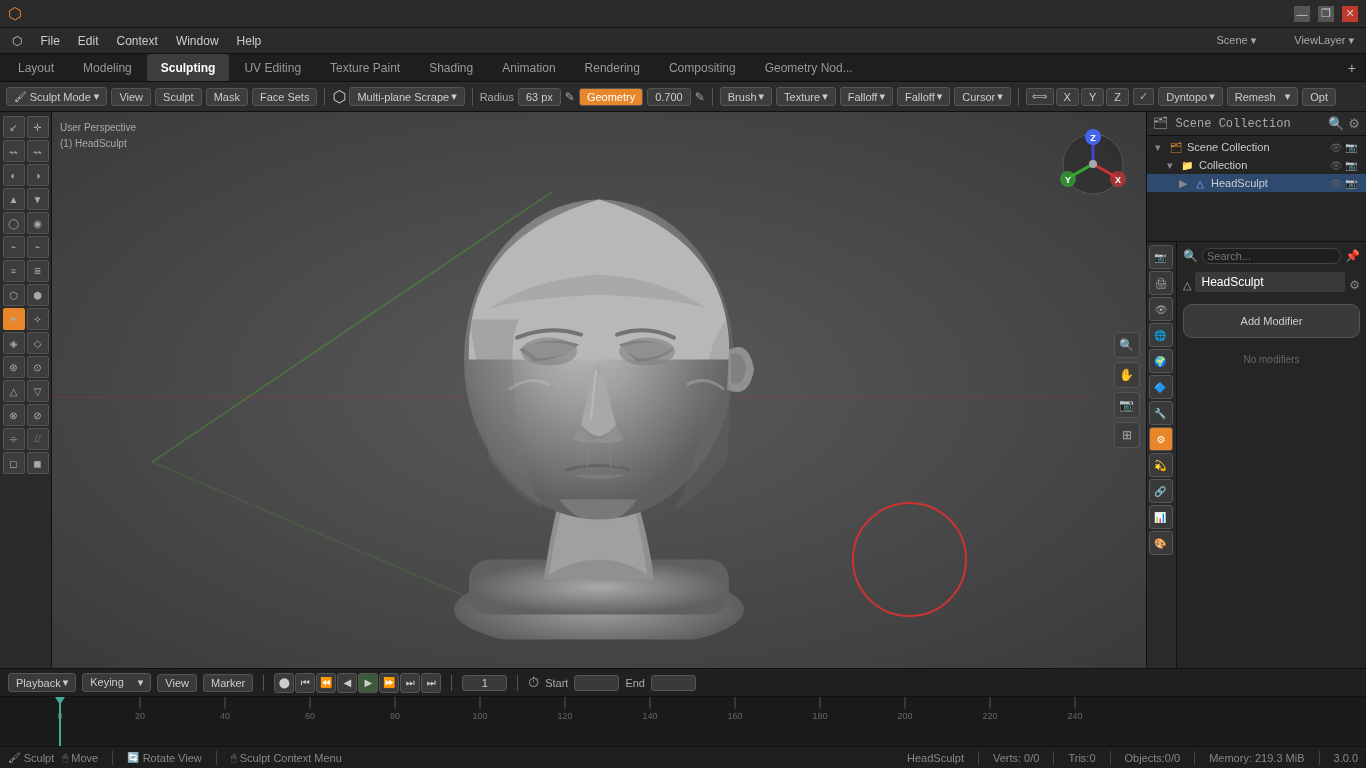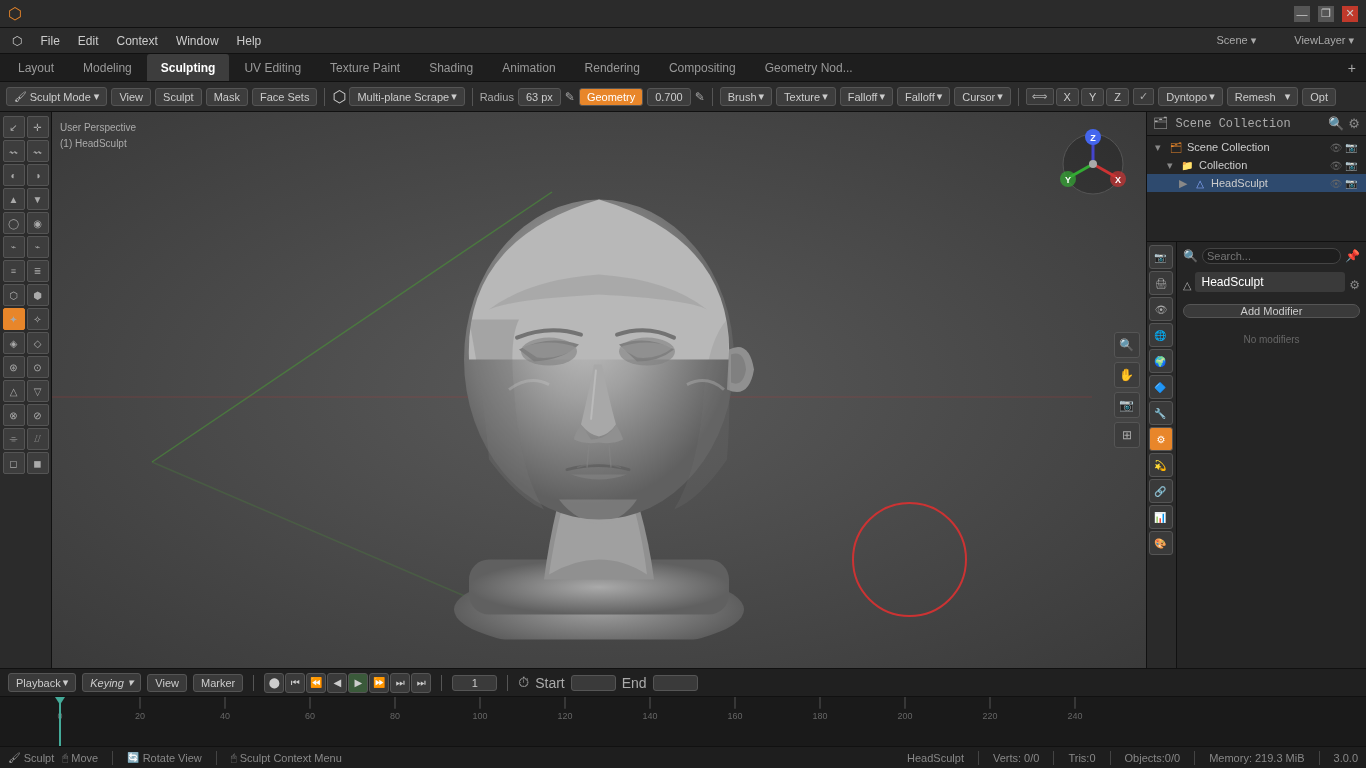--- a/index.html
+++ b/index.html
@@ -60,32 +60,32 @@
     .ol-item .ol-icon { width: 14px; height: 14px; display: flex; align-items: center; justify-content: center; font-size: 10px; }
     .ol-expand { width: 10px; color: #888; }
 
     #properties-wrap { display: flex; flex: 1; overflow: hidden; }
     #prop-sidebar { width: 30px; background: #2a2a2a; display: flex; flex-direction: column; gap: 2px; padding: 3px 2px; border-right: 1px solid #111; }
     .prop-tab-btn { width: 24px; height: 24px; background: #3a3a3a; border: 1px solid #555; border-radius: 3px; cursor: pointer; display: flex; align-items: center; justify-content: center; font-size: 10px; color: #aaa; }
     .prop-tab-btn.active { background: #e8862a; color: #fff; }
 
     #prop-main { flex: 1; padding: 6px; overflow-y: auto; }
     .prop-object-name { font-size: 12px; color: #fff; background: #3a3a3a; padding: 3px 6px; border-radius: 3px; margin-bottom: 6px; }
-    .prop-add-modifier { background: #3a3a3a; border: 1px solid #555; border-radius: 9px; padding: 0 8px; cursor: pointer; color: #ccc; font-size: 11px; width: 100%; text-align: center; }
+    .prop-add-modifier { background: #3a3a3a; border: 1px solid #555; border-radius: 9px; padding: 10px 8px; cursor: pointer; color: #ccc; font-size: 11px; width: 100%; text-align: center; }
 
     
     .ol-search { background: #1e1e1e; border: 1px solid #444; border-radius: 8px; color: #ccc; padding: 1px 4px; font-size: 11px; width: 120px; }
 
     
     #timeline { background: #202020; height: 28px; border-top: 1px solid #111; display: flex; align-items: center; padding: 0 8px; gap: 6px; }
     .tl-btn { padding: 2px 7px; background: #3a3a3a; border: 1px solid #555; border-radius: 3px; cursor: pointer; color: #ccc; font-size: 11px; }
     .tl-sep { width: 1px; height: 16px; background: #555; margin: 0 4px; }
     .transport-btn { width: 20px; height: 20px; background: #3a3a3a; border: 1px solid #555; border-radius: 3px; cursor: pointer; color: #ccc; font-size: 10px; display: flex; align-items: center; justify-content: center; }
     .frame-input { width: 45px; background: #3a3a3a; border: 1px solid #555; border-radius: 3px; color: #ccc; padding: 1px 4px; font-size: 11px; text-align: center; }
-    .tl-label { color: #aaa; font-size: 14px; }
+    .tl-label { color: #aaa; font-size: 11px; }
 
     
     #timeline-track { background: #1a1a1a; height: 50px; border-top: 1px solid #111; position: relative; overflow: hidden; }
 
     
     #statusbar { background: #1e1e1e; height: 22px; display: flex; align-items: center; padding: 0 8px; border-top: 1px solid #111; gap: 8px; font-size: 11px; color: #888; }
     .status-item { display: flex; align-items: center; gap: 3px; }
     .status-sep { width: 1px; height: 14px; background: #444; margin: 0 6px; }
 
     
@@ -484,21 +484,21 @@
       </div>
     </div>
   </div>
 </div>
 
 <div id="timeline">
   <div class="tl-btn" style="display:flex;align-items:center;gap:2px;">
       <span>Playback</span>
       <span>▾</span>
     </div>
-  <div class="tl-btn" style="display:flex;align-items:center;gap:4px;font-style:italic;">
+  <div class="tl-btn" style="display:flex;gap:14px;">
       <span>Keying</span>
       <span>▾</span>
     </div>
   <div class="tl-btn">View</div>
   <div class="tl-btn">Marker</div>
   <div class="tl-sep"></div>
 
   <div style="display:flex;align-items:center;gap:1px;">
     <div class="transport-btn" title="Keyframe">⬤</div>
     <div class="transport-btn">⏮</div>

